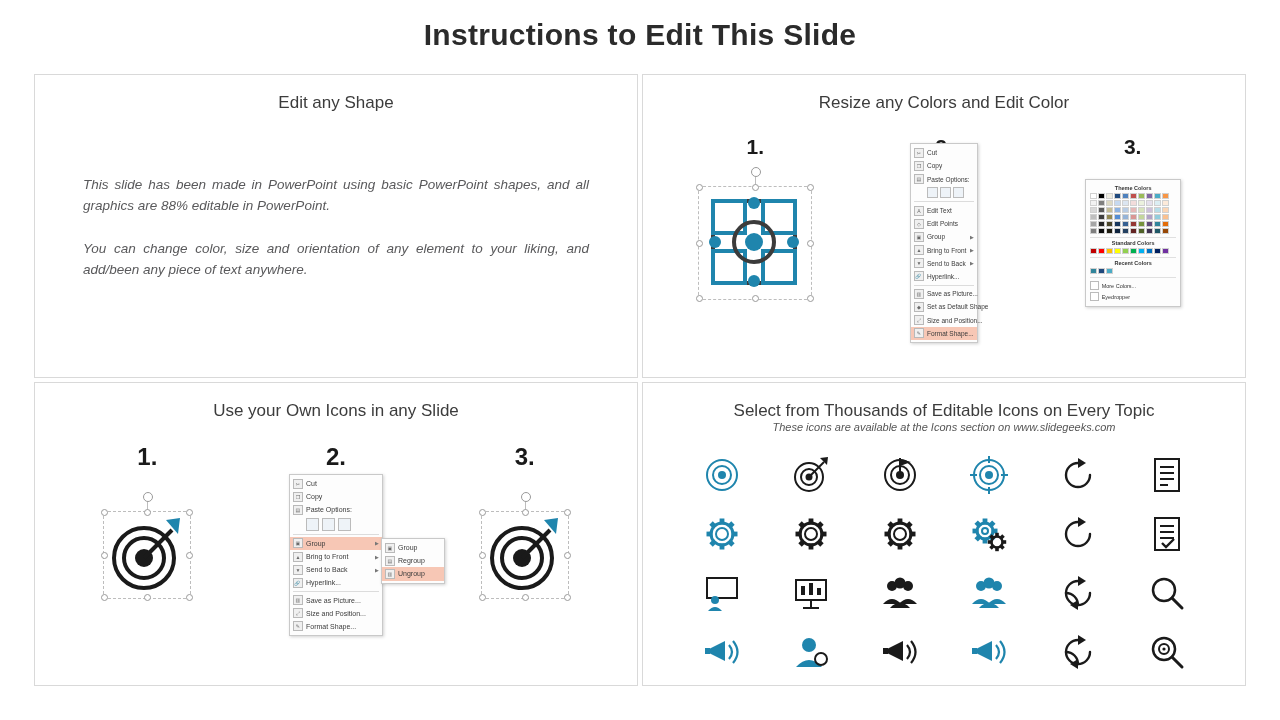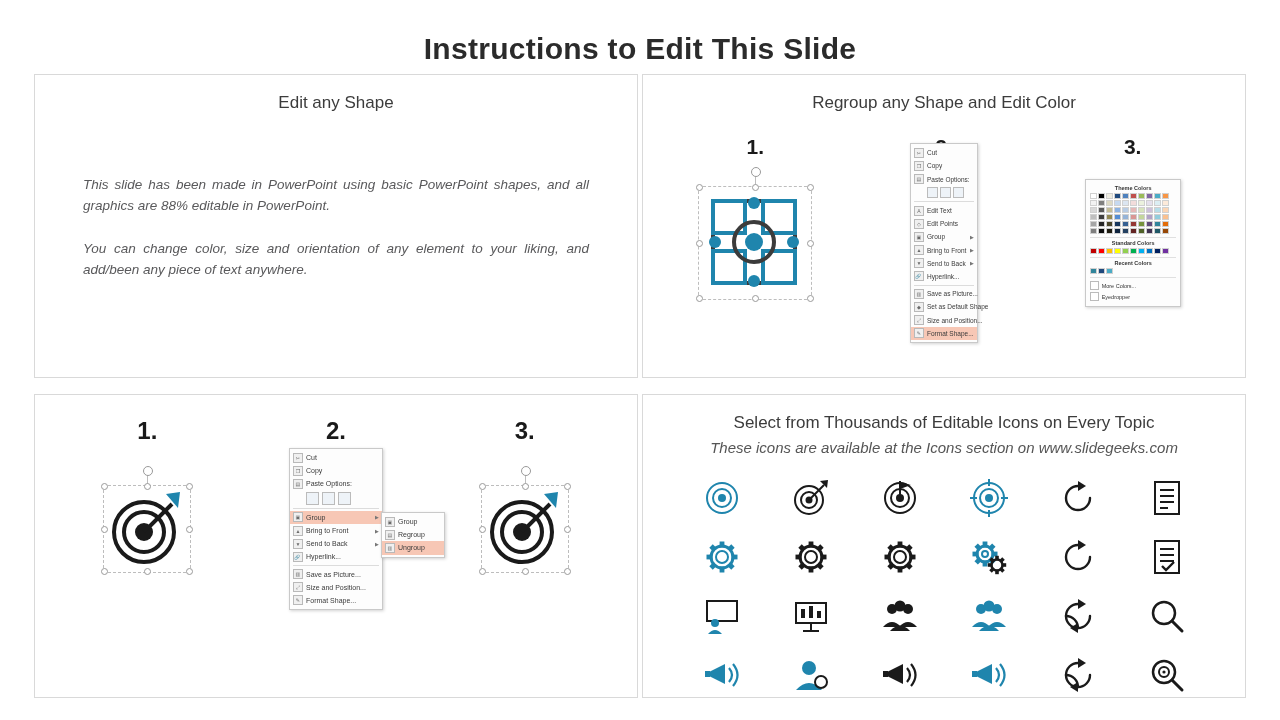--- a/index.html
+++ b/index.html
@@ -19,52 +19,51 @@
     width: 1280px;
     height: 720px;
     position: relative;
     background: #ffffff;
   }
   .slide-title {
     text-align: center;
     font-size: 30px;
     font-weight: bold;
     color: #2b2b2b;
-    padding-top: 32px;
+    padding-top: 18px;
     letter-spacing: 0.3px;
   }
   .grid {
     position: absolute;
     left: 34px;
     top: 74px;
     width: 1212px;
     height: 620px;
     display: grid;
     grid-template-columns: 604px 604px;
     grid-template-rows: 304px 304px;
-    gap: 16px 4px;
+    gap: 4px 4px;
   }
   .panel {
     border: 1px solid #d9d9d9;
     box-sizing: border-box;
     position: relative;
     background: #fff;
   }
   .panel-title {
     text-align: center;
     font-size: 17px;
     color: #3c3c3c;
     margin-top: 18px;
   }
   .panel-subtitle {
     text-align: center;
-    font-size: 15px;
+    font-size: 11px;
     font-style: italic;
     color: #555;
-    margin-top: 6px;
   }
   .para {
     font-size: 13.5px;
     font-style: italic;
     color: #59595b;
     line-height: 1.55;
     text-align: justify;
     margin: 0 48px;
   }
   .para.first { margin-top: 62px; }
@@ -246,21 +245,21 @@
 
   <div class="grid">
 
     <div class="panel">
       <div class="panel-title">Edit any Shape</div>
       <div class="para first">This slide has been made in PowerPoint using basic PowerPoint shapes, and all graphics are 88% editable in PowerPoint.</div>
       <div class="para second">You can change color, size and orientation of any element to your liking, and add/been any piece of text anywhere.</div>
     </div>
 
     <div class="panel">
-      <div class="panel-title">Regroup any Shape and Edit Color</div>
+      <div class="panel-title">Resize any Colors and Edit Color</div>
 
       <div class="steps">
 
         <div class="step">
           <div class="step-num">1.</div>
           <div class="step-art">
             <div class="handle-box">
               <div class="rot-stem"></div>
               <div class="rot-handle"></div>
               <div class="handle h-tl"></div>
@@ -475,20 +474,21 @@
                   <span>Eyedropper</span>
                 </div>
             </div>
           </div>
         </div>
 
       </div>
     </div>
 
     <div class="panel">
+      <div class="panel-title">Use your Own Icons in any Slide</div>
 
       <div class="steps">
 
         <div class="step">
           <div class="step-num big">1.</div>
           <div class="step-art">
             <div class="handle-box" style="width:86px;height:86px;">
               <div class="rot-stem"></div>
               <div class="rot-handle"></div>
               <div class="handle h-tl"></div>

